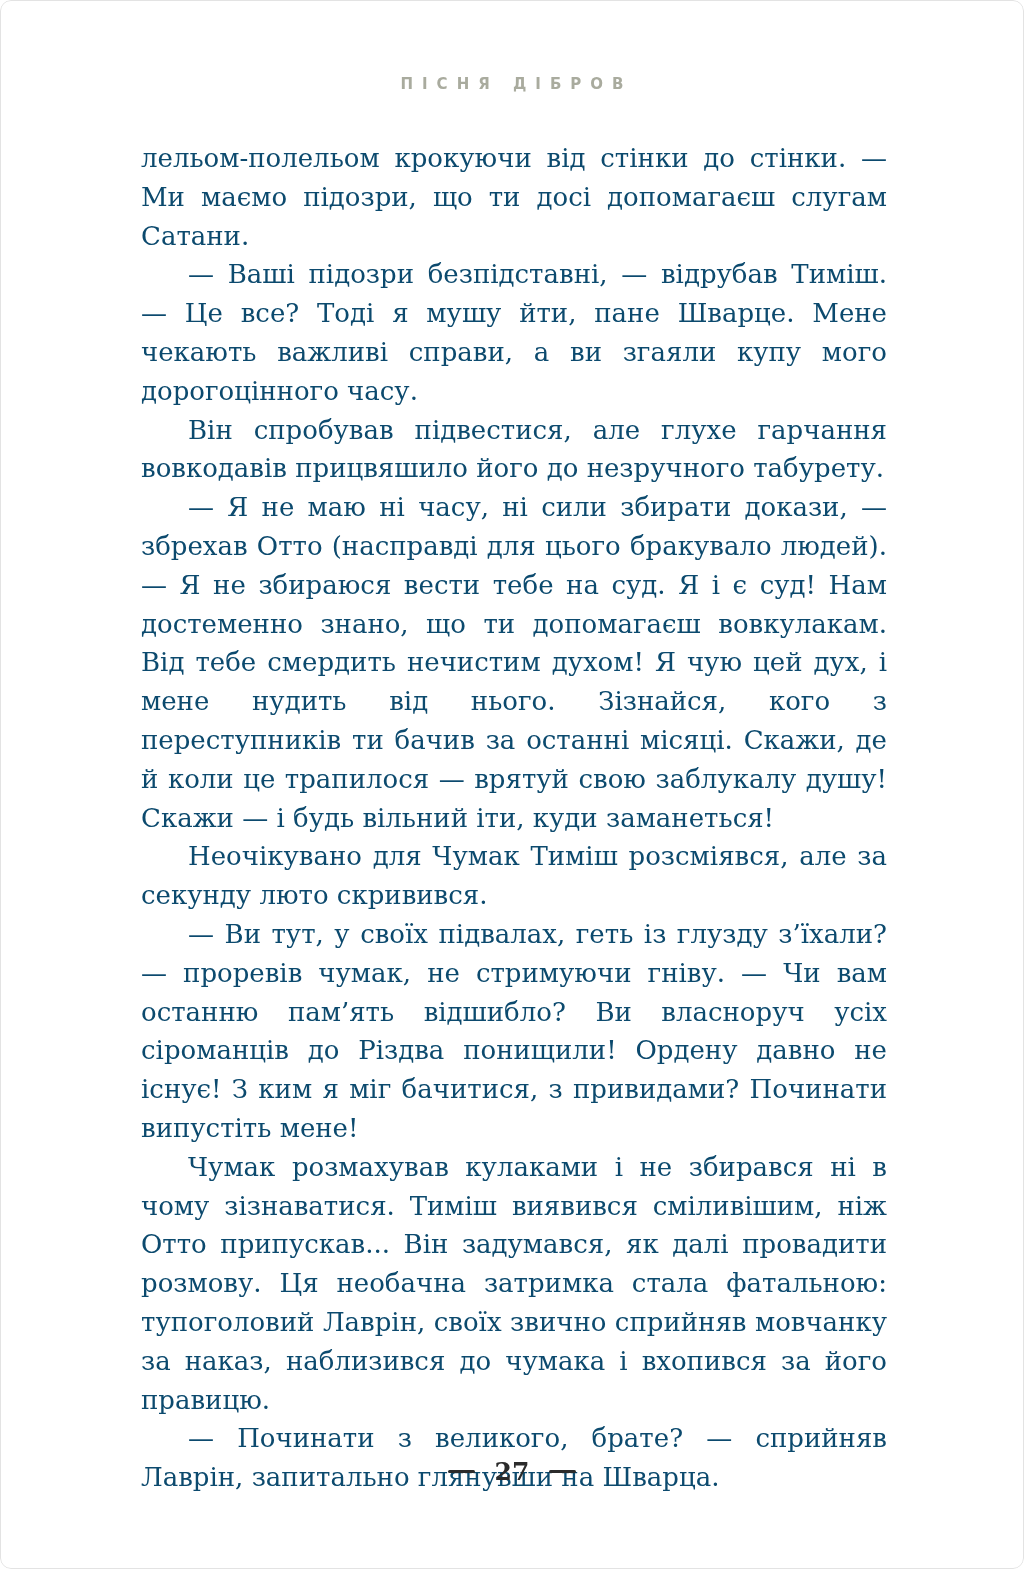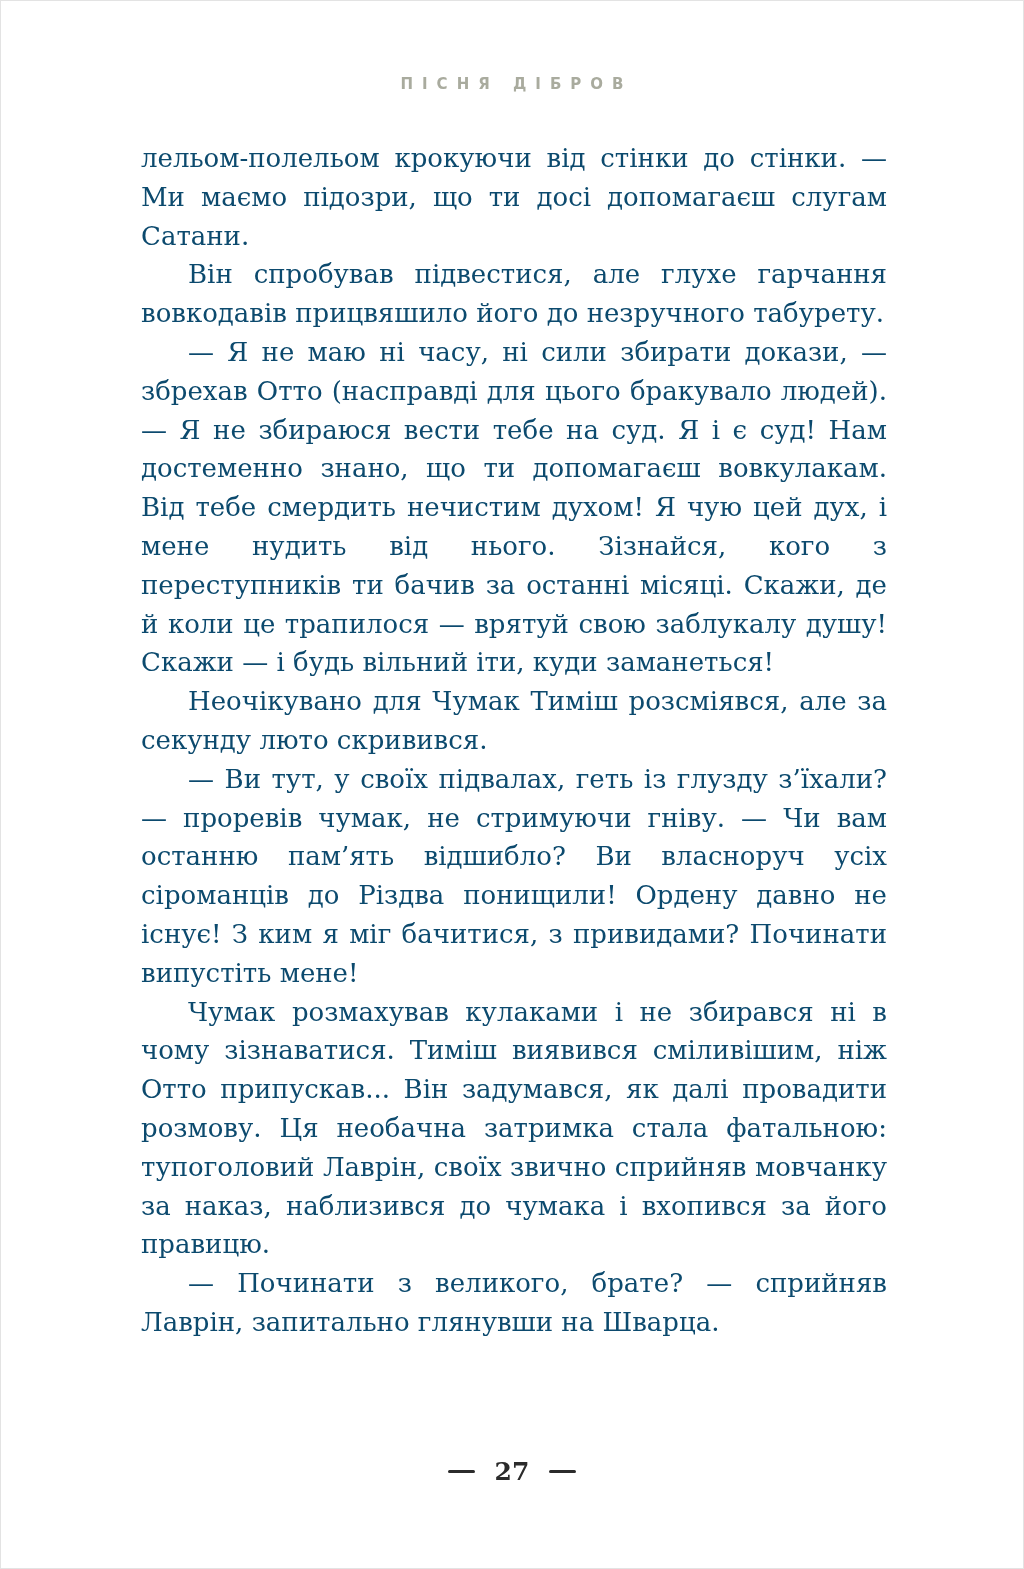--- a/index.html
+++ b/index.html
@@ -1,15 +1,15 @@
 <!DOCTYPE html>
 <html lang="uk"><head>
 <meta charset="utf-8">
 <style>
-  * { margin: 0; padding: 0; box-sizing: border-box; }
+  * { margin: 0; padding: 0; box-sizing: border-box; border-radius: 11px; }
   html, body {
     background: #ffffff;
   }
   .page {
     position: relative;
     width: 1024px;
     height: 1569px;
     background: #ffffff;
     border: 1px solid #e3e3e3;
     overflow: hidden;
@@ -72,20 +72,21 @@
 </style>
 </head>
 <body>
 
 <div class="page">
 
   <div class="running-head">ПІСНЯ ДІБРОВ</div>
 
   <div class="text-block">
     <p class="para no-indent">лельом-полельом крокуючи від стінки до стінки. — Ми маємо підозри, що ти досі допомагаєш слугам Сатани.</p>
+    <p class="para">— Ваші підозри безпідставні, — відрубав Тиміш. — Це все? Тоді я мушу йти, пане Шварце. Мене чекають важливі справи, а ви згаяли купу мого дорогоцінного часу.</p>
     <p class="para">Він спробував підвестися, але глухе гарчання вовкодавів прицвяшило його до незручного табурету.</p>
     <p class="para">— Я не маю ні часу, ні сили збирати докази, — збрехав Отто (насправді для цього бракувало людей). — Я не збираюся вести тебе на суд. Я і є суд! Нам достеменно знано, що ти допомагаєш вовкулакам. Від тебе смердить нечистим духом! Я чую цей дух, і мене нудить від нього. Зізнайся, кого з переступників ти бачив за останні місяці. Скажи, де й коли це трапилося — врятуй свою заблукалу душу! Скажи — і будь вільний іти, куди заманеться!</p>
     <p class="para">Неочікувано для Чумак Тиміш розсміявся, але за секунду люто скривився.</p>
     <p class="para">— Ви тут, у своїх підвалах, геть із глузду з’їхали? — проревів чумак, не стримуючи гніву. — Чи вам останню пам’ять відшибло? Ви власноруч усіх сіроманців до Різдва понищили! Ордену давно не існує! З ким я міг бачитися, з привидами? Починати випустіть мене!</p>
     <p class="para">Чумак розмахував кулаками і не збирався ні в чому зізнаватися. Тиміш виявився сміливішим, ніж Отто припускав... Він задумався, як далі провадити розмову. Ця необачна затримка стала фатальною: тупоголовий Лаврін, своїх звично сприйняв мовчанку за наказ, наблизився до чумака і вхопився за його правицю.</p>
     <p class="para">— Починати з великого, брате? — сприйняв Лаврін, запитально глянувши на Шварца.</p>
   </div>
 
   <div class="footer">
     <span class="dash"></span>

